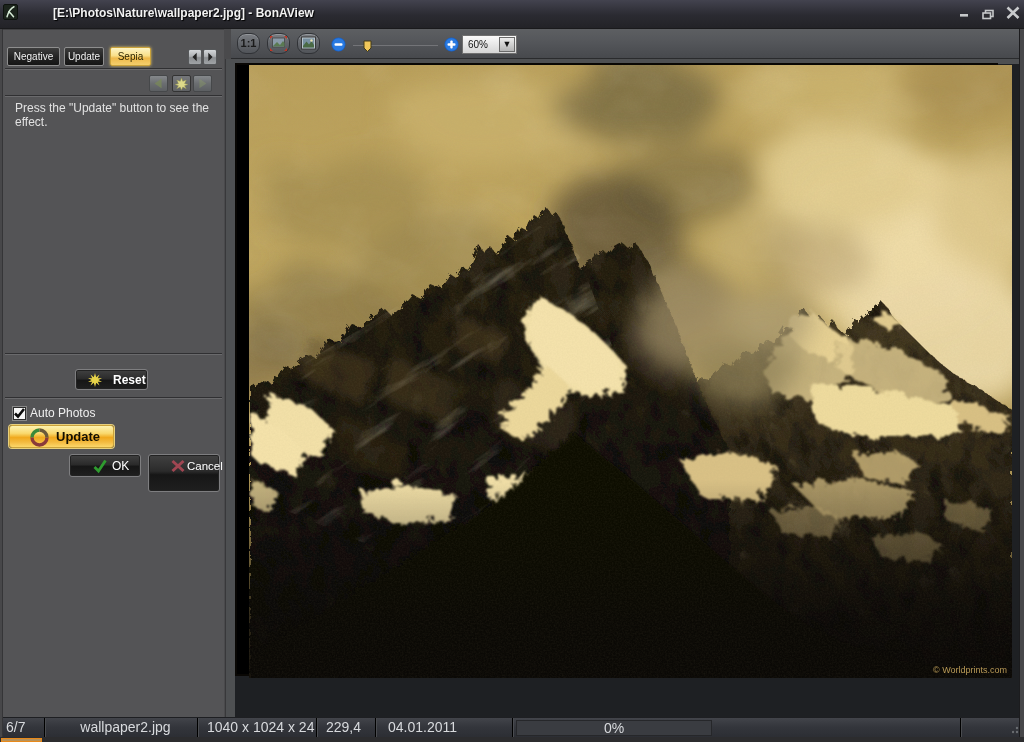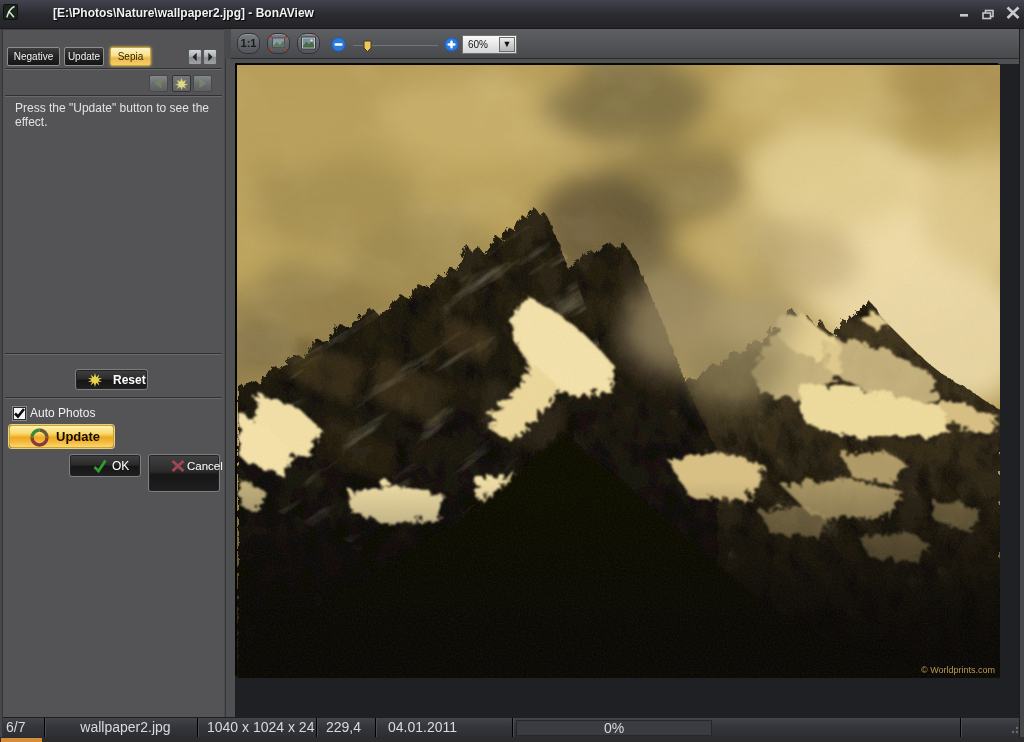--- a/index.html
+++ b/index.html
@@ -23,21 +23,21 @@
 #resetbtn{left:72px;top:339px;width:73px;height:21px;font-size:12px;font-weight:bold;}
 #chk{left:10px;top:377px;width:13px;height:13px;background:#f6f6f6;border:1px solid #2a2a2a;box-shadow:0 0 0 1px #888;}
 #chklbl{left:27px;top:376px;color:#f0f0f0;font-size:12px;}
 #updatebtn{left:6px;top:395px;width:105px;height:23px;border-radius:3px;background:linear-gradient(#fdf2b0 0%,#f9d96e 35%,#f0a91e 55%,#f4bc42 78%,#fbd76a 100%);border:1px solid #caa23a;box-shadow:0 0 0 1px #e7cf7c;color:#141000;font-weight:bold;font-size:13px;}
 #okbtn{left:66px;top:424px;width:72px;height:23px;font-size:12px;}
 #cancelbtn{left:145px;top:424px;width:72px;height:38px;font-size:12px;}
 
 #viewer{left:225px;top:59px;width:794px;height:658px;background:#1e2023;}
 #viewgut{left:0;top:0;width:10px;height:658px;background:#4e5052;border-left:1px solid #38383a;}
 #viewtop{left:0;top:0;width:794px;height:5px;background:#4e5052;}
-#photo{left:10px;top:4px;width:763px;height:613px;background:#000;border:2px solid #090704;}
+#photo{left:10px;top:4px;width:763px;height:613px;background:#000;border:2px solid #090704;padding-left:12px;}
 
 #statusbar{left:0;top:717px;width:1024px;height:20px;background:linear-gradient(#42444a 0%,#33353b 50%,#2c2e34 100%);border-top:1px solid #1e1f22;color:#d8dadd;font-size:14px;}
 .scell{top:0;height:20px;line-height:19px;border-right:2px groove #4a4c50;padding-left:6px;}
 #progress{left:516px;top:2px;width:196px;height:16px;background:#3a3c41;border:1px solid #26272a;text-align:center;line-height:15px;}
 #bottomstrip{left:0;top:737px;width:1024px;height:5px;background:#2c2c2e;}
 #thumb{left:1px;top:738px;width:41px;height:4px;background:#b8925a;border:1px solid #e8891a;}
 
 #frameL{left:0;top:29px;width:3px;height:708px;background:#474749;border-right:1px solid #353537;}
 #frameR{left:1019px;top:29px;width:5px;height:708px;background:#474749;border-left:1px solid #1c1c1e;}
 </style></head><body>

